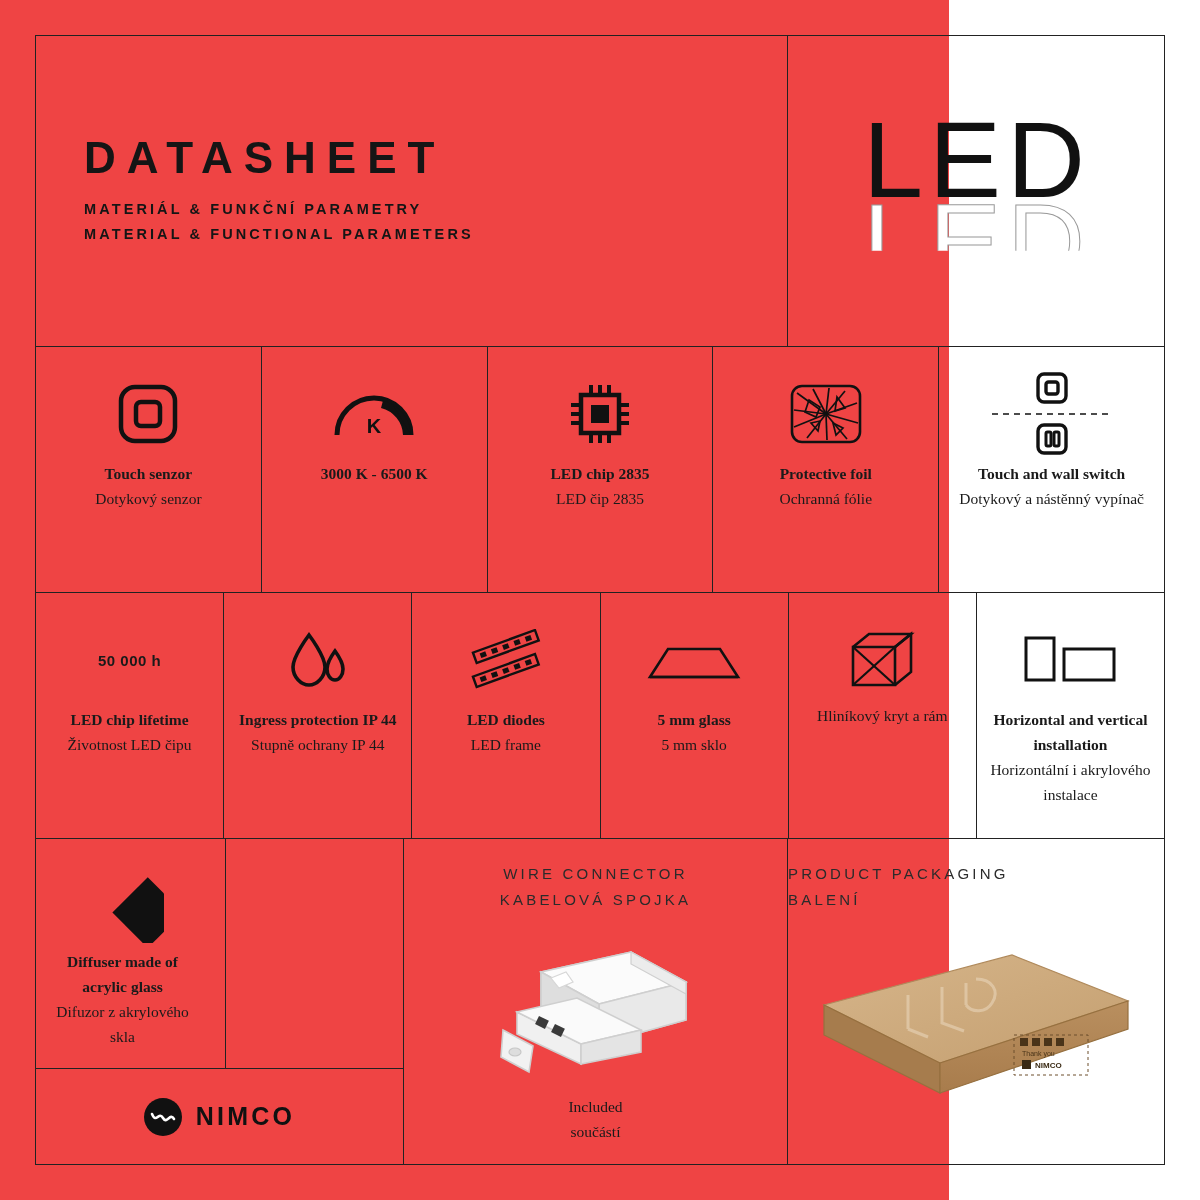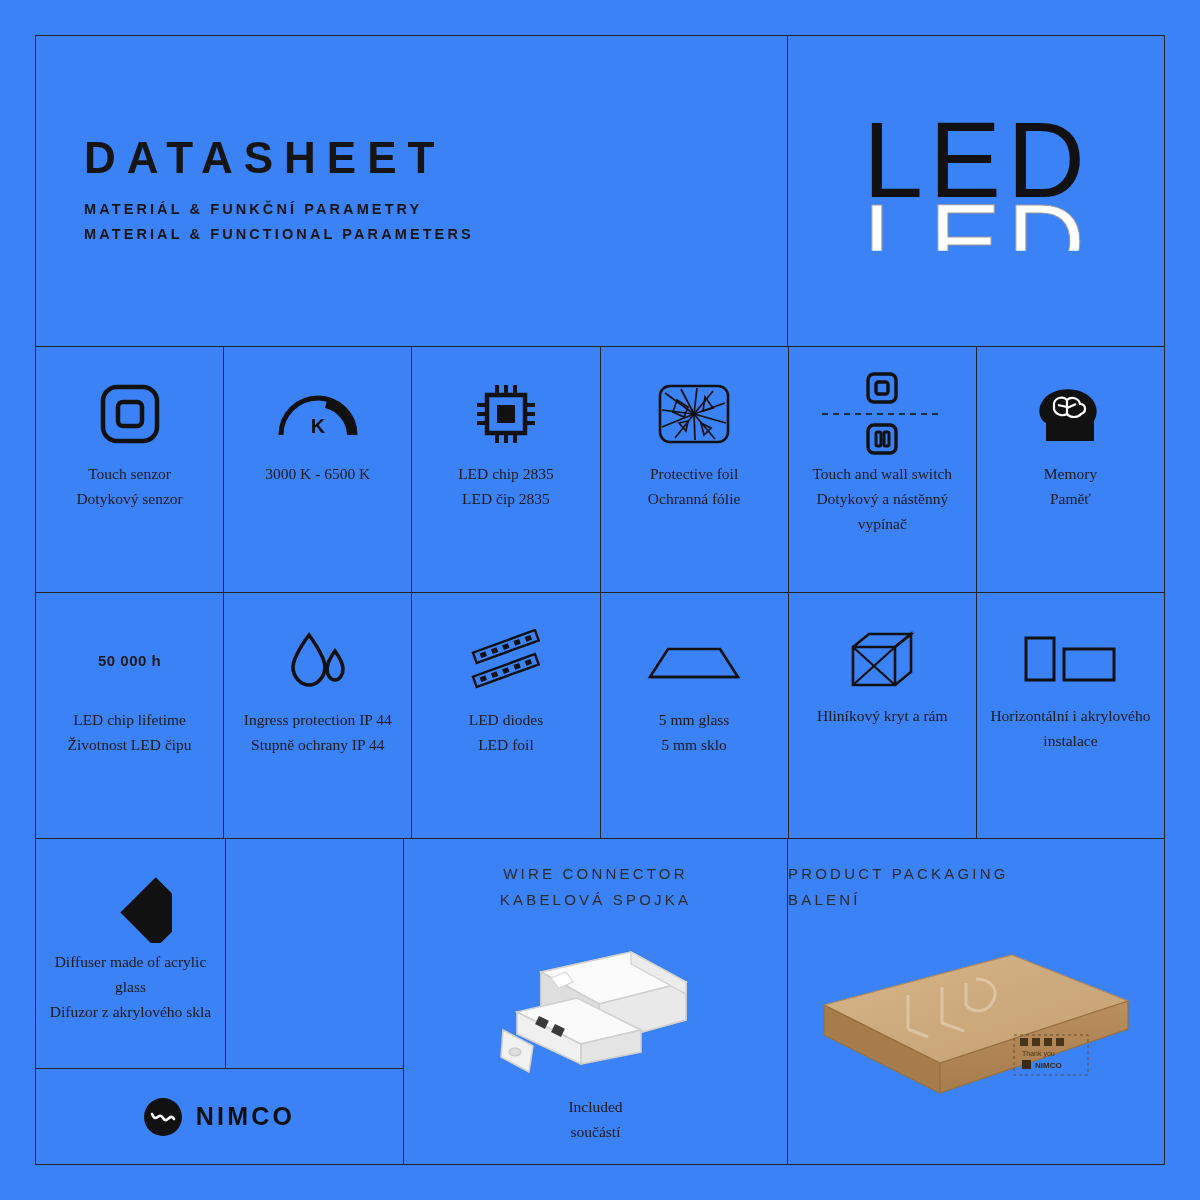--- a/index.html
+++ b/index.html
@@ -6,23 +6,23 @@
     margin: 0;
     padding: 0;
     background: #ffffff;
   }
   body {
     font-family: "Liberation Sans", sans-serif;
     color: #1a1a1a;
   }
   .page {
     position: relative;
-    width: 1200px;
+    width: 949px;
     height: 1200px;
-    background: #3b82f6;
+    background: #ef4444;
     box-sizing: border-box;
   }
   .sheet {
     position: absolute;
     left: 35px;
     top: 35px;
     width: 1130px;
     height: 1130px;
     border: 1px solid #222;
     box-sizing: border-box;
@@ -111,21 +111,21 @@
     display: flex;
     align-items: center;
     justify-content: center;
   }
   .label {
     font-size: 15.5px;
     line-height: 1.62;
     color: #1a1a1a;
     font-family: "Liberation Serif", serif;
   }
-  .label.en { margin-top: 4px; }
+  .label.en { margin-top: 4px; font-weight: bold; }
   .label.cz { margin-top: 0px; }
   .label.gap { }
   .bold-text {
     font-size: 15px;
     font-weight: bold;
     letter-spacing: 0.5px;
     font-family: "Liberation Sans", sans-serif;
   }
   
   .bottom-row {
@@ -145,21 +145,21 @@
     display: flex;
     box-sizing: border-box;
     border-bottom: 1px solid #222;
   }
   .diffuser-inner {
     flex: 0 0 190px;
     border-right: 1px solid #222;
     display: flex;
     flex-direction: column;
     align-items: center;
-    padding: 20px 8px 0 8px;
+    padding: 20px 24px 0 8px;
     box-sizing: border-box;
     text-align: center;
   }
   .diffuser-blank { flex: 1 1 auto; }
   .brand-cell {
     flex: 1 1 auto;
     display: flex;
     align-items: center;
     justify-content: center;
     gap: 14px;
@@ -315,35 +315,20 @@
             <line x1="2" y1="43" x2="122" y2="43" stroke="#111" stroke-width="1.6" stroke-dasharray="6 5"></line>
             <rect x="48" y="54" width="28" height="28" rx="6" fill="none" stroke="#111" stroke-width="3.4"></rect>
             <rect x="56" y="61" width="5" height="14" rx="1.5" fill="none" stroke="#111" stroke-width="3"></rect>
             <rect x="64" y="61" width="5" height="14" rx="1.5" fill="none" stroke="#111" stroke-width="3"></rect>
           </svg>
         </div>
         <div class="label en">Touch and wall switch</div>
         <div class="label cz gap">Dotykový a nástěnný vypínač</div>
       </div>
 
-      <div class="cell">
-        <div class="icon-box">
-          <svg width="72" height="62" viewBox="0 0 72 62">
-            <path d="M12 58 L12 40 C4 36 3 24 10 16 C18 6 36 4 48 9 C62 15 66 28 60 38 L60 58 Z" fill="#111"></path>
-            <g fill="none" stroke="#fff" stroke-width="2.2">
-              <path d="M20 20 C22 14 30 13 33 17 C37 13 45 15 46 21 C52 21 53 29 47 31 C44 35 36 35 33 31 C28 34 21 31 20 26 Z"></path>
-              <line x1="33" y1="17" x2="33" y2="31"></line>
-              <line x1="24" y1="22" x2="33" y2="24"></line>
-              <line x1="42" y1="21" x2="33" y2="25"></line>
-            </g>
-          </svg>
-        </div>
-        <div class="label en">Memory</div>
-        <div class="label cz">Paměť</div>
-      </div>
     </div>
 
     <div class="grid-row row2">
 
       <div class="cell">
         <div class="icon-box">
           <span class="bold-text">50 000 h</span>
         </div>
         <div class="label en">LED chip lifetime</div>
         <div class="label cz">Životnost LED čipu</div>
@@ -381,21 +366,21 @@
                   <rect x="30" y="39" width="6" height="5"></rect>
                   <rect x="42" y="39" width="6" height="5"></rect>
                   <rect x="54" y="39" width="6" height="5"></rect>
                   <rect x="66" y="39" width="6" height="5"></rect>
                 </g>
               </g>
             </g>
           </svg>
         </div>
         <div class="label en">LED diodes</div>
-        <div class="label cz">LED foil</div>
+        <div class="label cz">LED frame</div>
       </div>
 
       <div class="cell">
         <div class="icon-box">
           <svg width="96" height="46" viewBox="0 0 96 46">
             <path d="M4 40 L22 12 L74 12 L92 40 Z" fill="none" stroke="#111" stroke-width="2.6"></path>
             <line x1="4" y1="40" x2="92" y2="40" stroke="#111" stroke-width="2.6"></line>
           </svg>
         </div>
         <div class="label en">5 mm glass</div>
@@ -415,20 +400,21 @@
         <div class="label cz gap">Hliníkový kryt a rám</div>
       </div>
 
       <div class="cell">
         <div class="icon-box">
           <svg width="96" height="56" viewBox="0 0 96 56">
             <rect x="4" y="6" width="28" height="42" fill="none" stroke="#111" stroke-width="3"></rect>
             <rect x="42" y="17" width="50" height="31" fill="none" stroke="#111" stroke-width="3"></rect>
           </svg>
         </div>
+        <div class="label en">Horizontal and vertical installation</div>
         <div class="label cz gap">Horizontální i akrylového instalace</div>
       </div>
     </div>
 
     <div class="bottom-row">
 
       <div class="bottom-left">
         <div class="diffuser-cell">
           <div class="diffuser-inner">
             <div class="icon-box">

